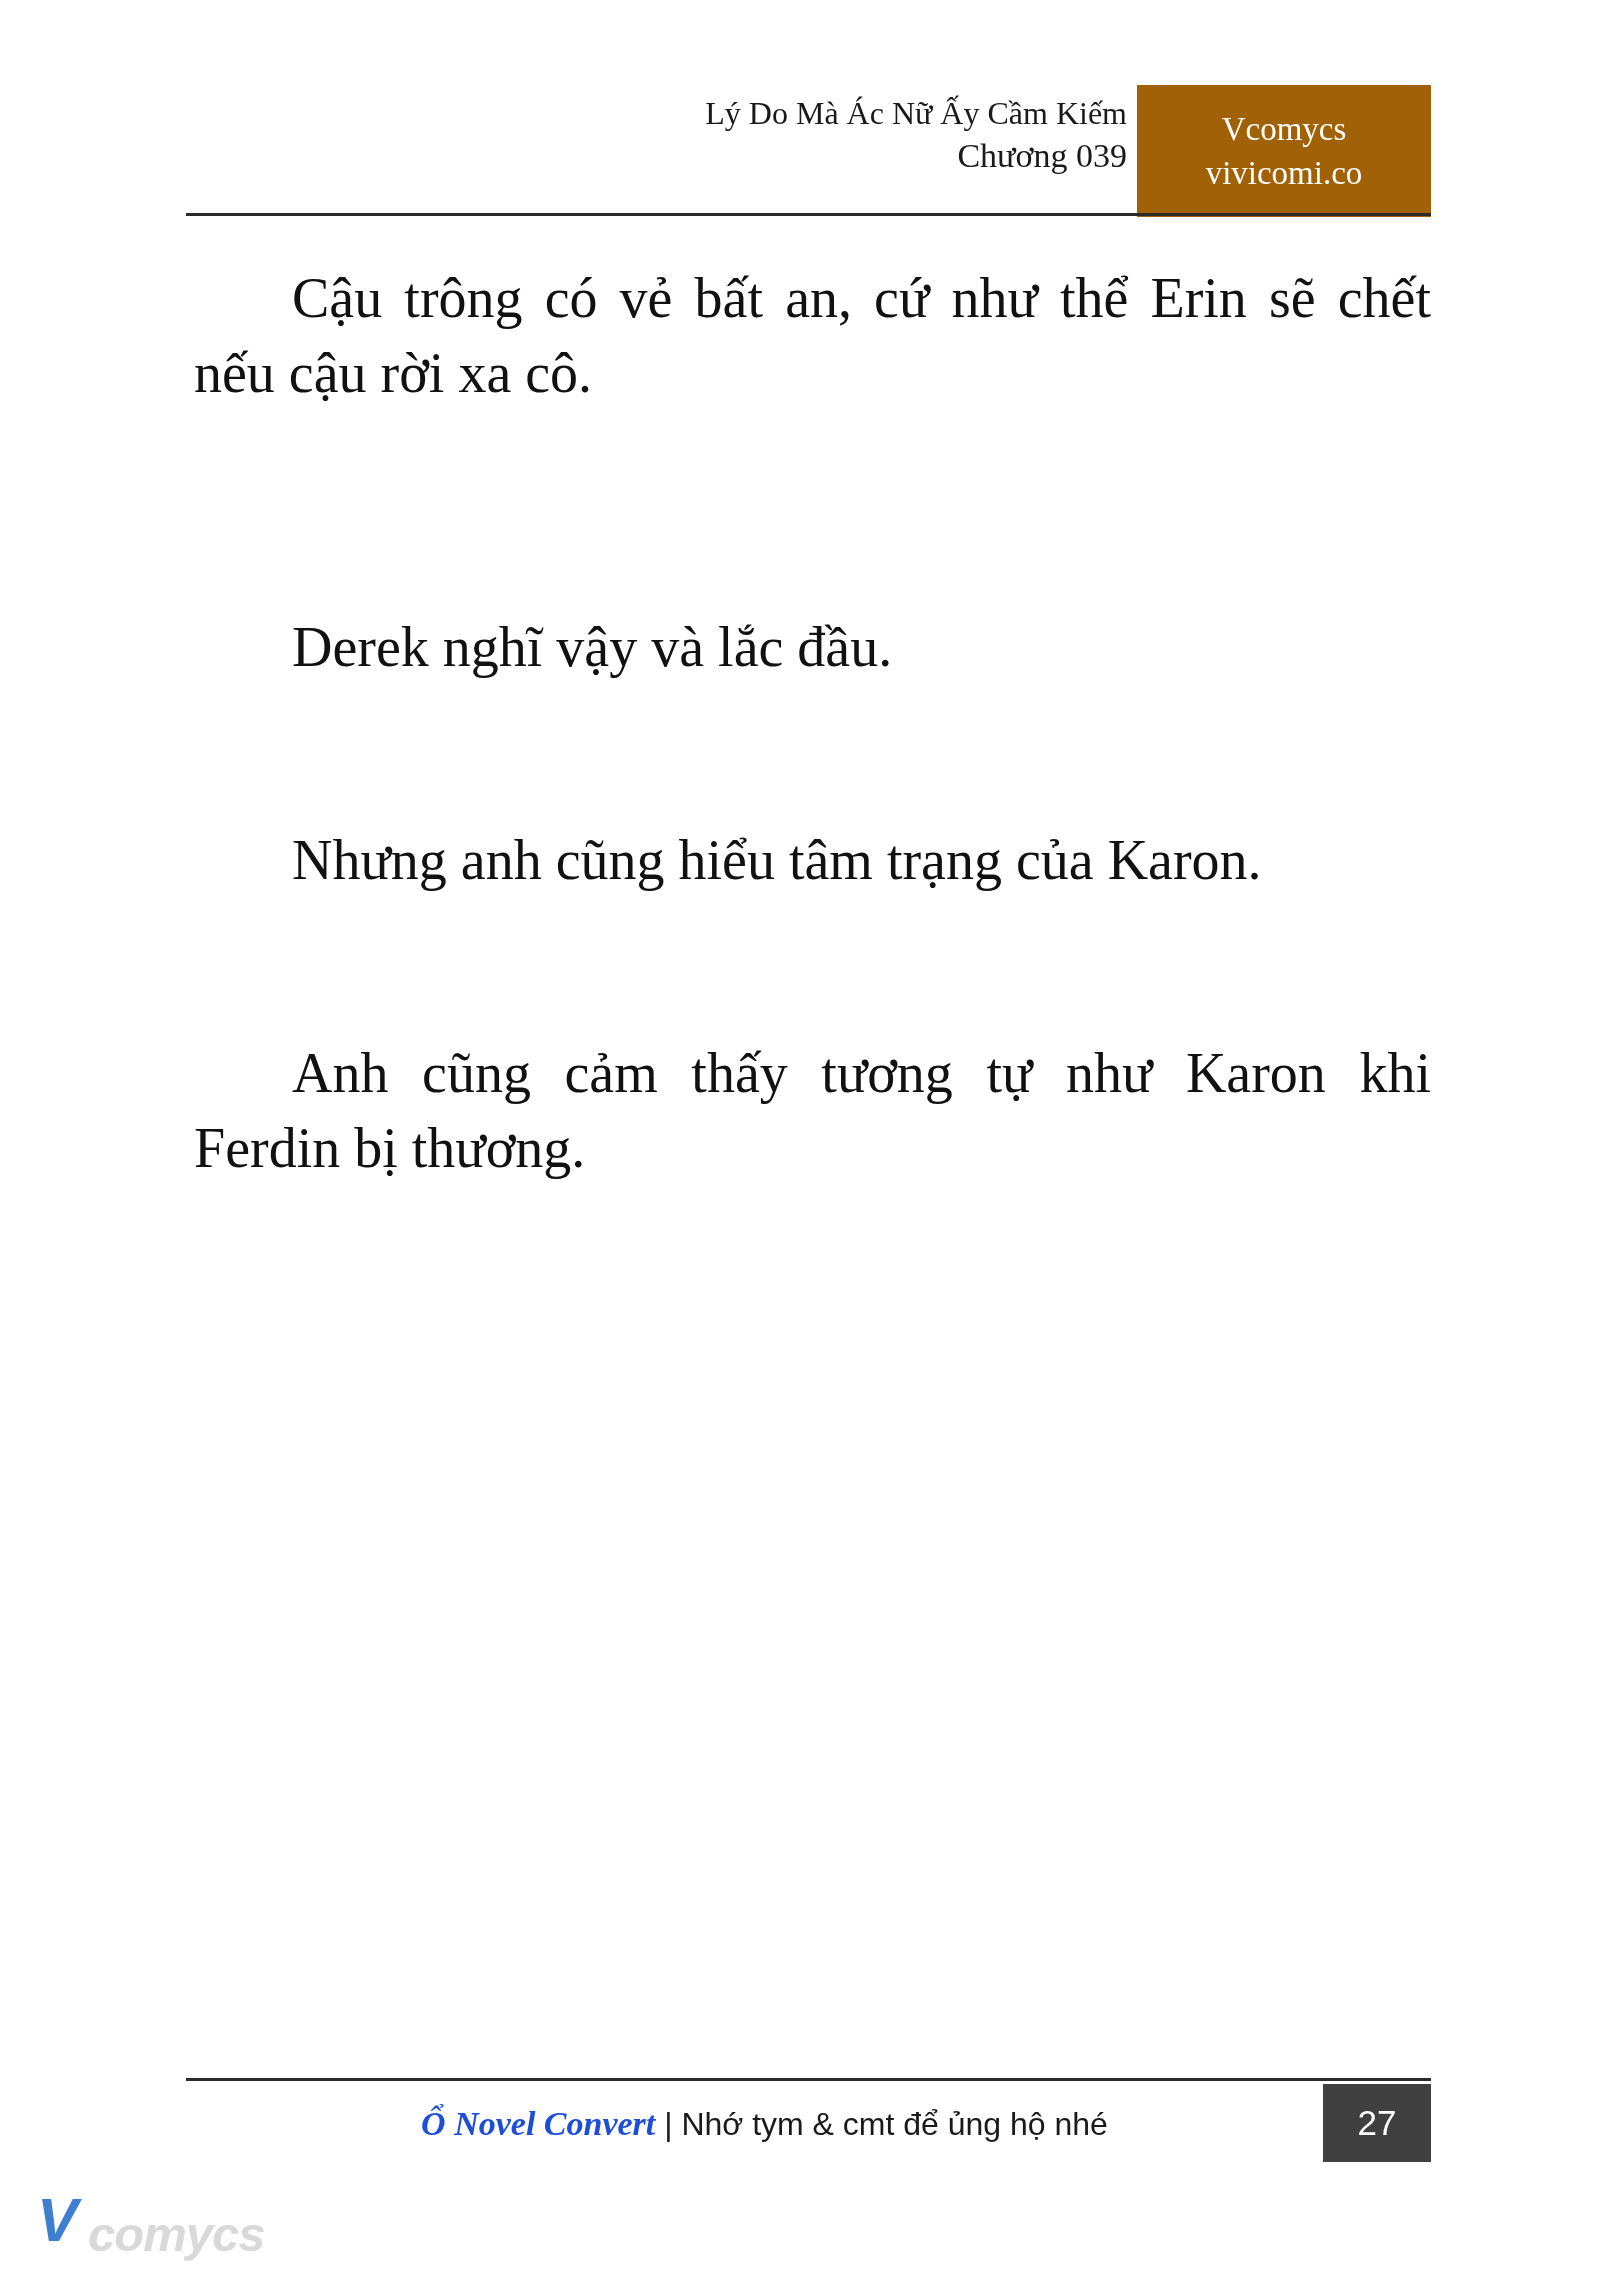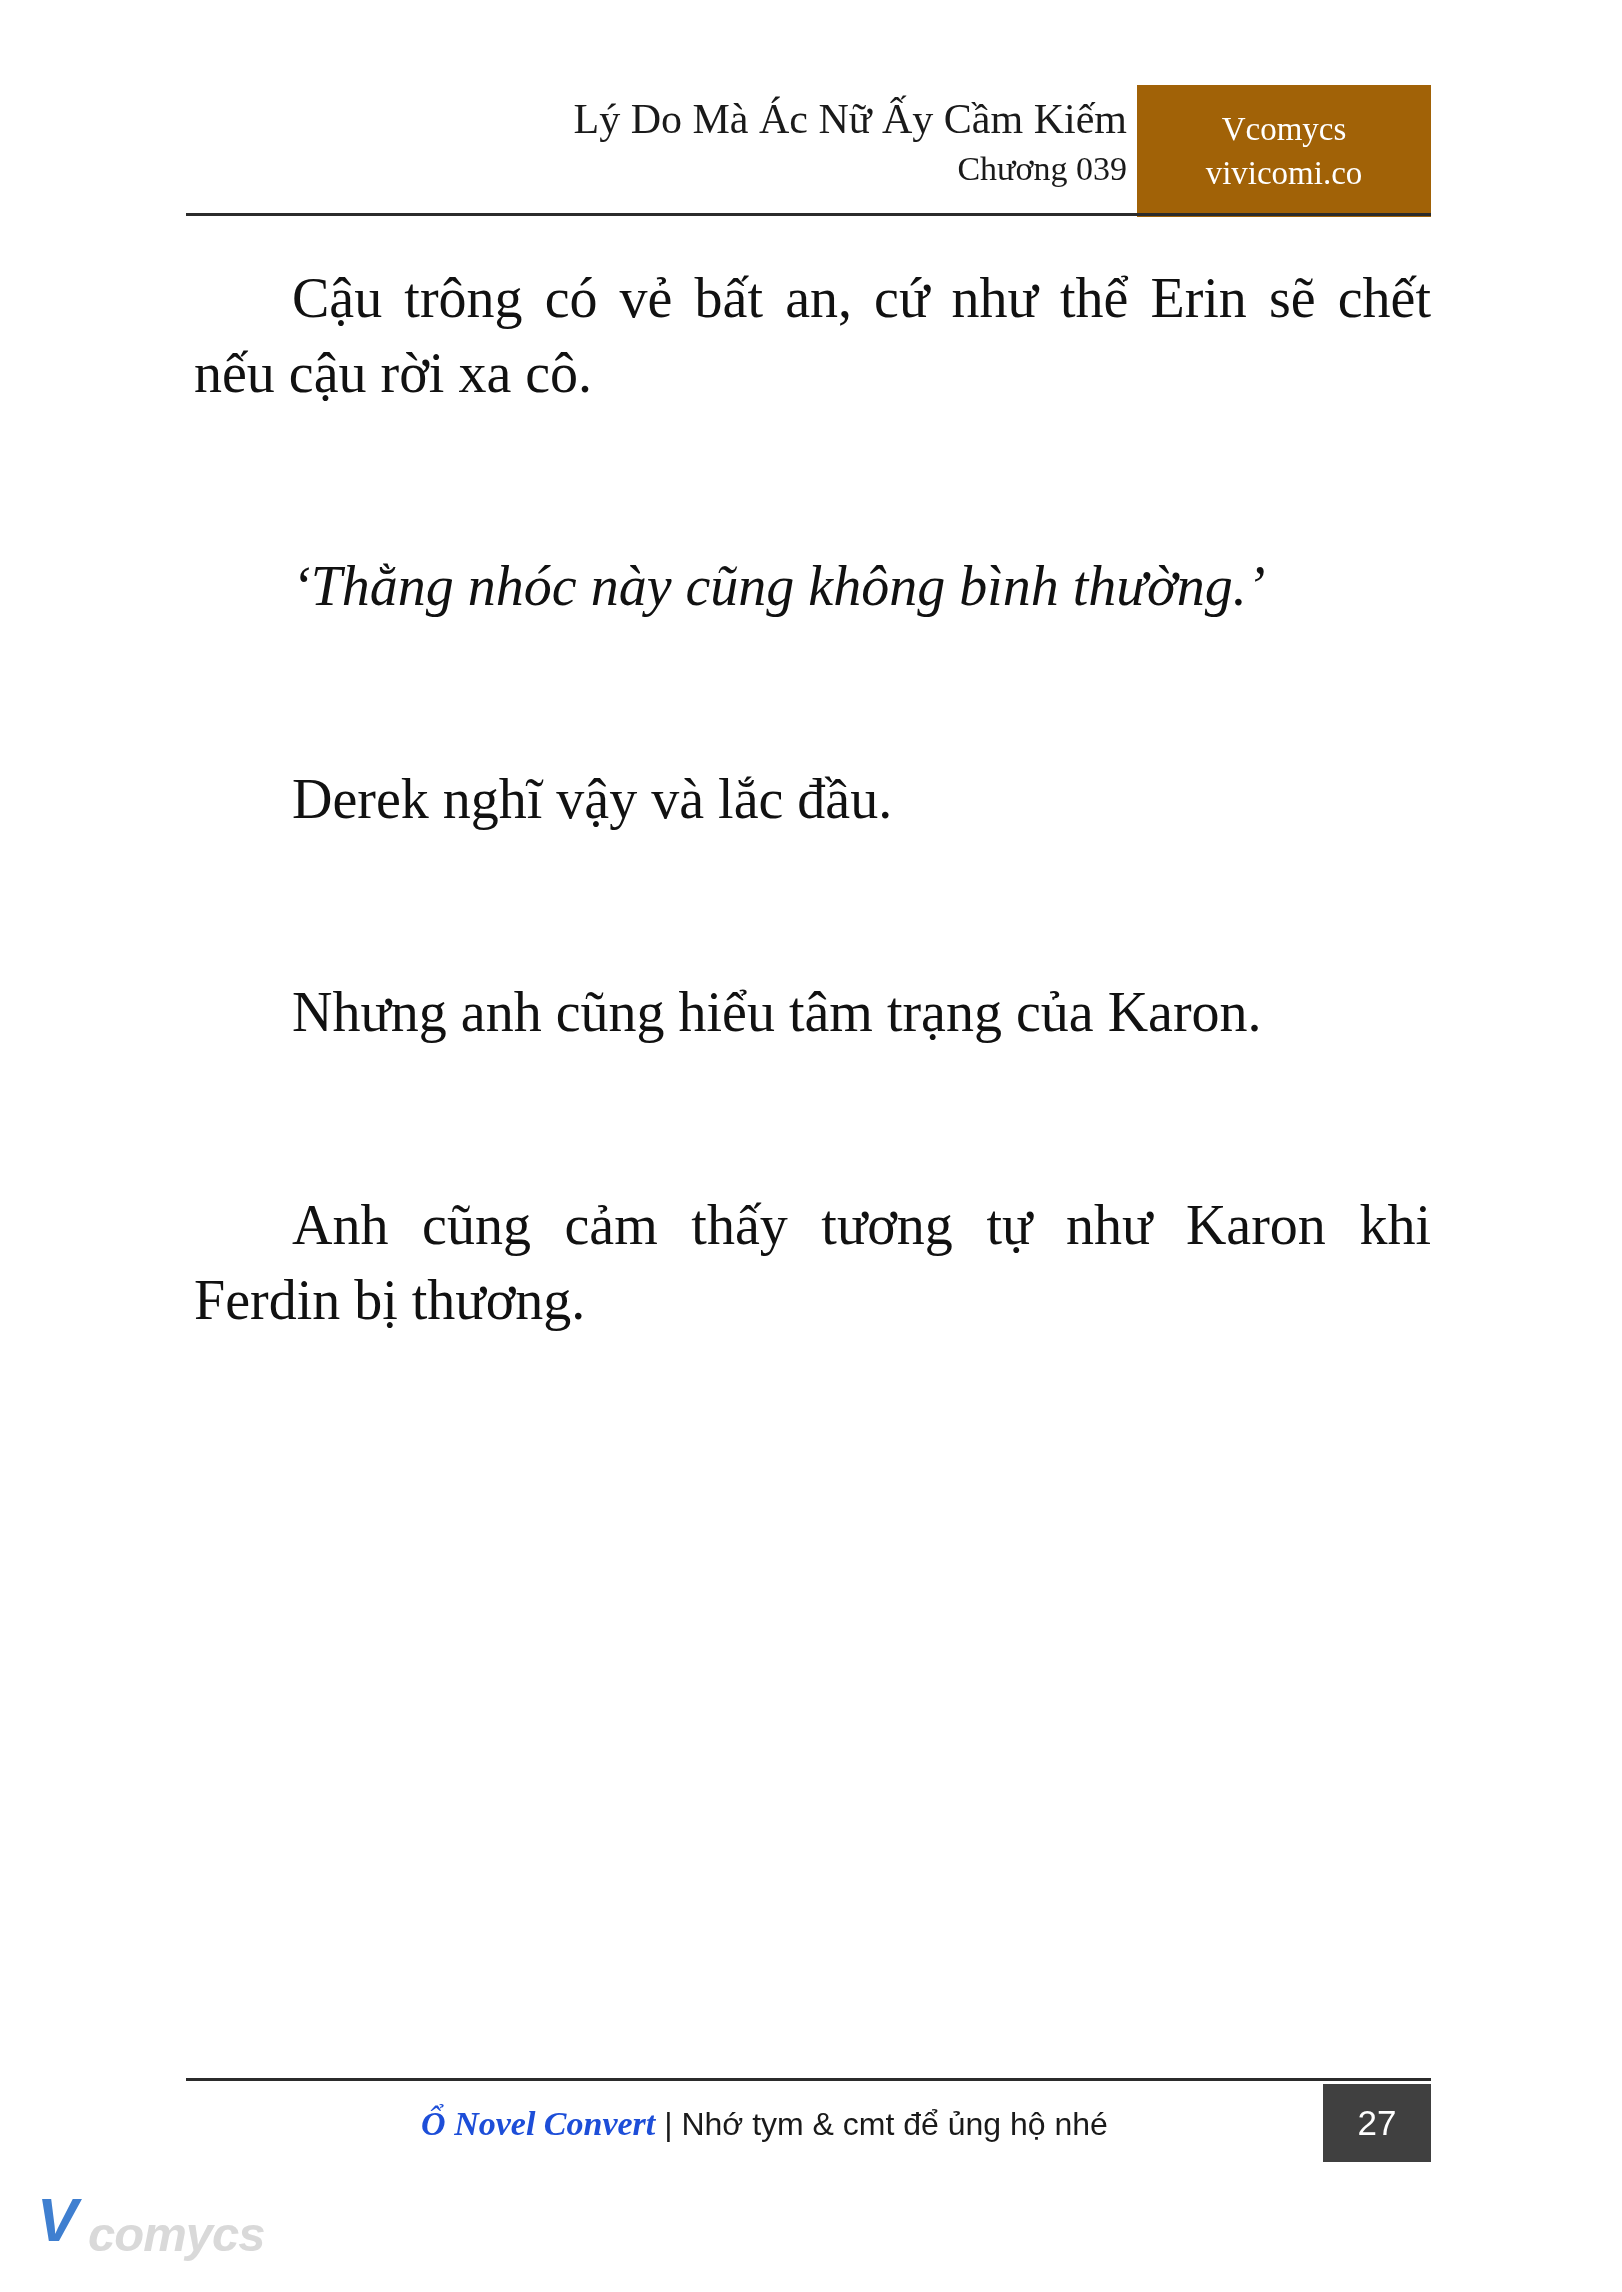--- a/index.html
+++ b/index.html
@@ -25,21 +25,21 @@
     height: 123px;
   }
   .header-titles {
     position: absolute;
     right: 304px;
     top: 0;
     text-align: right;
     line-height: 1.28;
   }
   .header-line-1 {
-    font-size: 42px;
+    font-size: 32px;
     color: #1a1a1a;
     white-space: nowrap;
   }
   .header-line-2 {
     font-size: 34px;
     color: #1a1a1a;
     white-space: nowrap;
   }
   .header-badge {
     position: absolute;
@@ -192,21 +192,20 @@
   <div class="header-badge">
     <div>Vcomycs</div>
     <div>vivicomi.co</div>
   </div>
   <div class="header-rule"></div>
 </div>
 
 <div class="content">
   <p class="para">Cậu trông có vẻ bất an, cứ như thể Erin sẽ chết nếu cậu rời xa cô.</p>
   <div class="gap-lg"></div>
-  <p class="para italic">‘Thằng nhóc này cũng không bình thường.’</p>
   <div class="gap-lg"></div>
   <p class="para">Derek nghĩ vậy và lắc đầu.</p>
   <div class="gap-lg"></div>
   <p class="para">Nhưng anh cũng hiểu tâm trạng của Karon.</p>
   <div class="gap-lg"></div>
   <p class="para">Anh cũng cảm thấy tương tự như Karon khi Ferdin bị thương.</p>
 </div>
 
 <div class="page-footer">
   <div class="footer-rule"></div>

